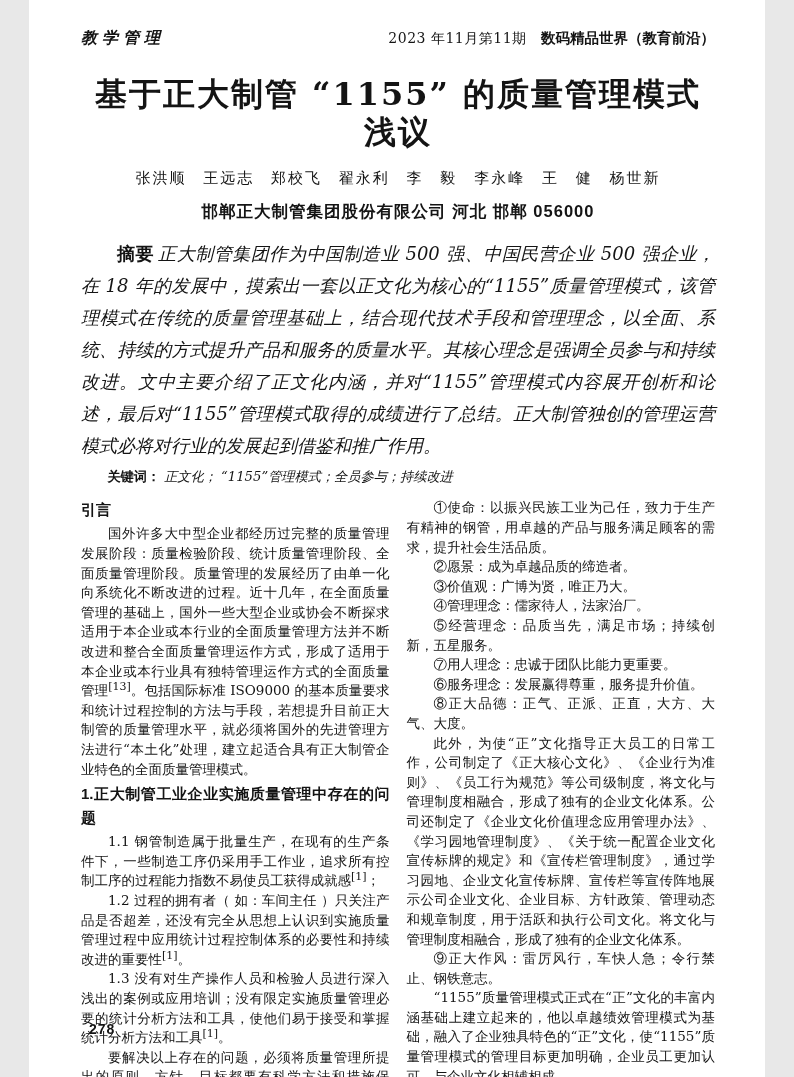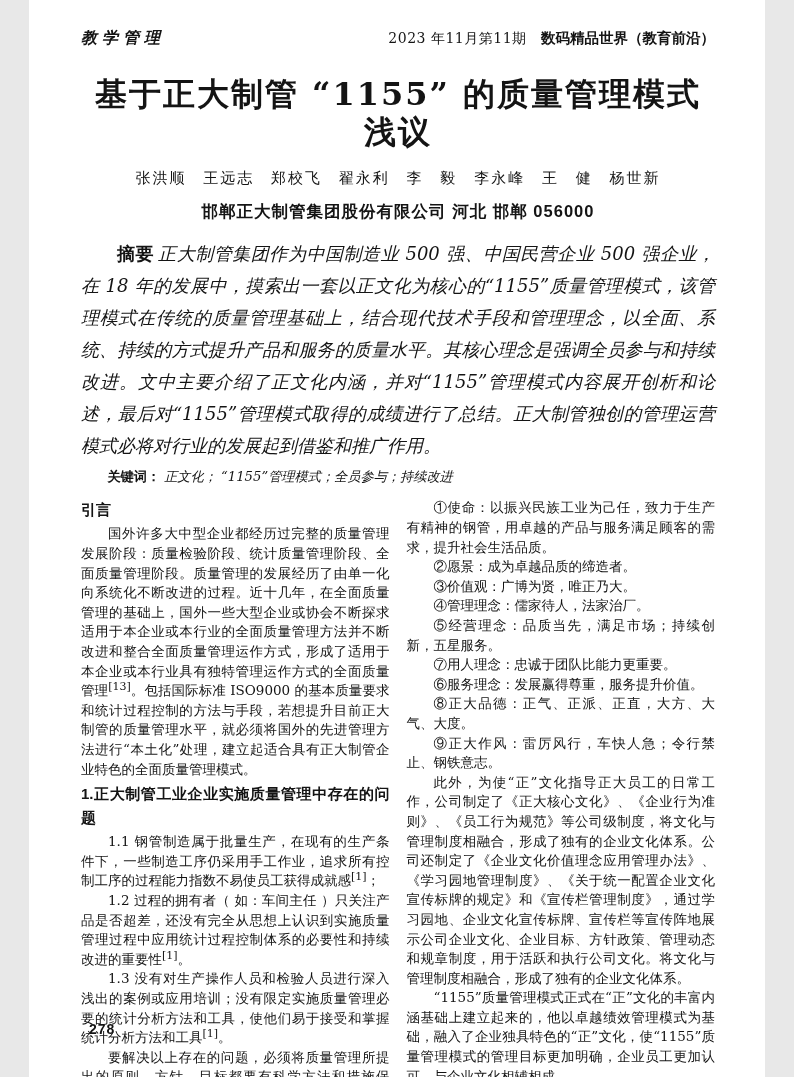--- a/index.html
+++ b/index.html
@@ -80,22 +80,22 @@
 
     <div class="col">
       <p>①使命：以振兴民族工业为己任，致力于生产有精神的钢管，用卓越的产品与服务满足顾客的需求，提升社会生活品质。</p>
       <p>②愿景：成为卓越品质的缔造者。</p>
       <p>③价值观：广博为贤，唯正乃大。</p>
       <p>④管理理念：儒家待人，法家治厂。</p>
       <p>⑤经营理念：品质当先，满足市场；持续创新，五星服务。</p>
       <p>⑦用人理念：忠诚于团队比能力更重要。</p>
       <p>⑥服务理念：发展赢得尊重，服务提升价值。</p>
       <p>⑧正大品德：正气、正派、正直，大方、大气、大度。</p>
+      <p>此外，为使“正”文化指导正大员工的日常工作，公司制定了《正大核心文化》、《企业行为准则》、《员工行为规范》等公司级制度，将文化与管理制度相融合，形成了独有的企业文化体系。公司还制定了《企业文化价值理念应用管理办法》、《学习园地管理制度》、《关于统一配置企业文化宣传标牌的规定》和《宣传栏管理制度》，通过学习园地、企业文化宣传标牌、宣传栏等宣传阵地展示公司企业文化、企业目标、方针政策、管理动态和规章制度，用于活跃和执行公司文化。将文化与管理制度相融合，形成了独有的企业文化体系。</p>
       <p>⑨正大作风：雷厉风行，车快人急；令行禁止、钢铁意志。</p>
-      <p>此外，为使“正”文化指导正大员工的日常工作，公司制定了《正大核心文化》、《企业行为准则》、《员工行为规范》等公司级制度，将文化与管理制度相融合，形成了独有的企业文化体系。公司还制定了《企业文化价值理念应用管理办法》、《学习园地管理制度》、《关于统一配置企业文化宣传标牌的规定》和《宣传栏管理制度》，通过学习园地、企业文化宣传标牌、宣传栏等宣传阵地展示公司企业文化、企业目标、方针政策、管理动态和规章制度，用于活跃和执行公司文化。将文化与管理制度相融合，形成了独有的企业文化体系。</p>
       <p>“1155”质量管理模式正式在“正”文化的丰富内涵基础上建立起来的，他以卓越绩效管理模式为基础，融入了企业独具特色的“正”文化，使“1155”质量管理模式的管理目标更加明确，企业员工更加认可，与企业文化相辅相成。</p>
     </div>
 
   </div>
 
   <div class="page-num">278</div>
 
 </div>
 
 </body></html>

